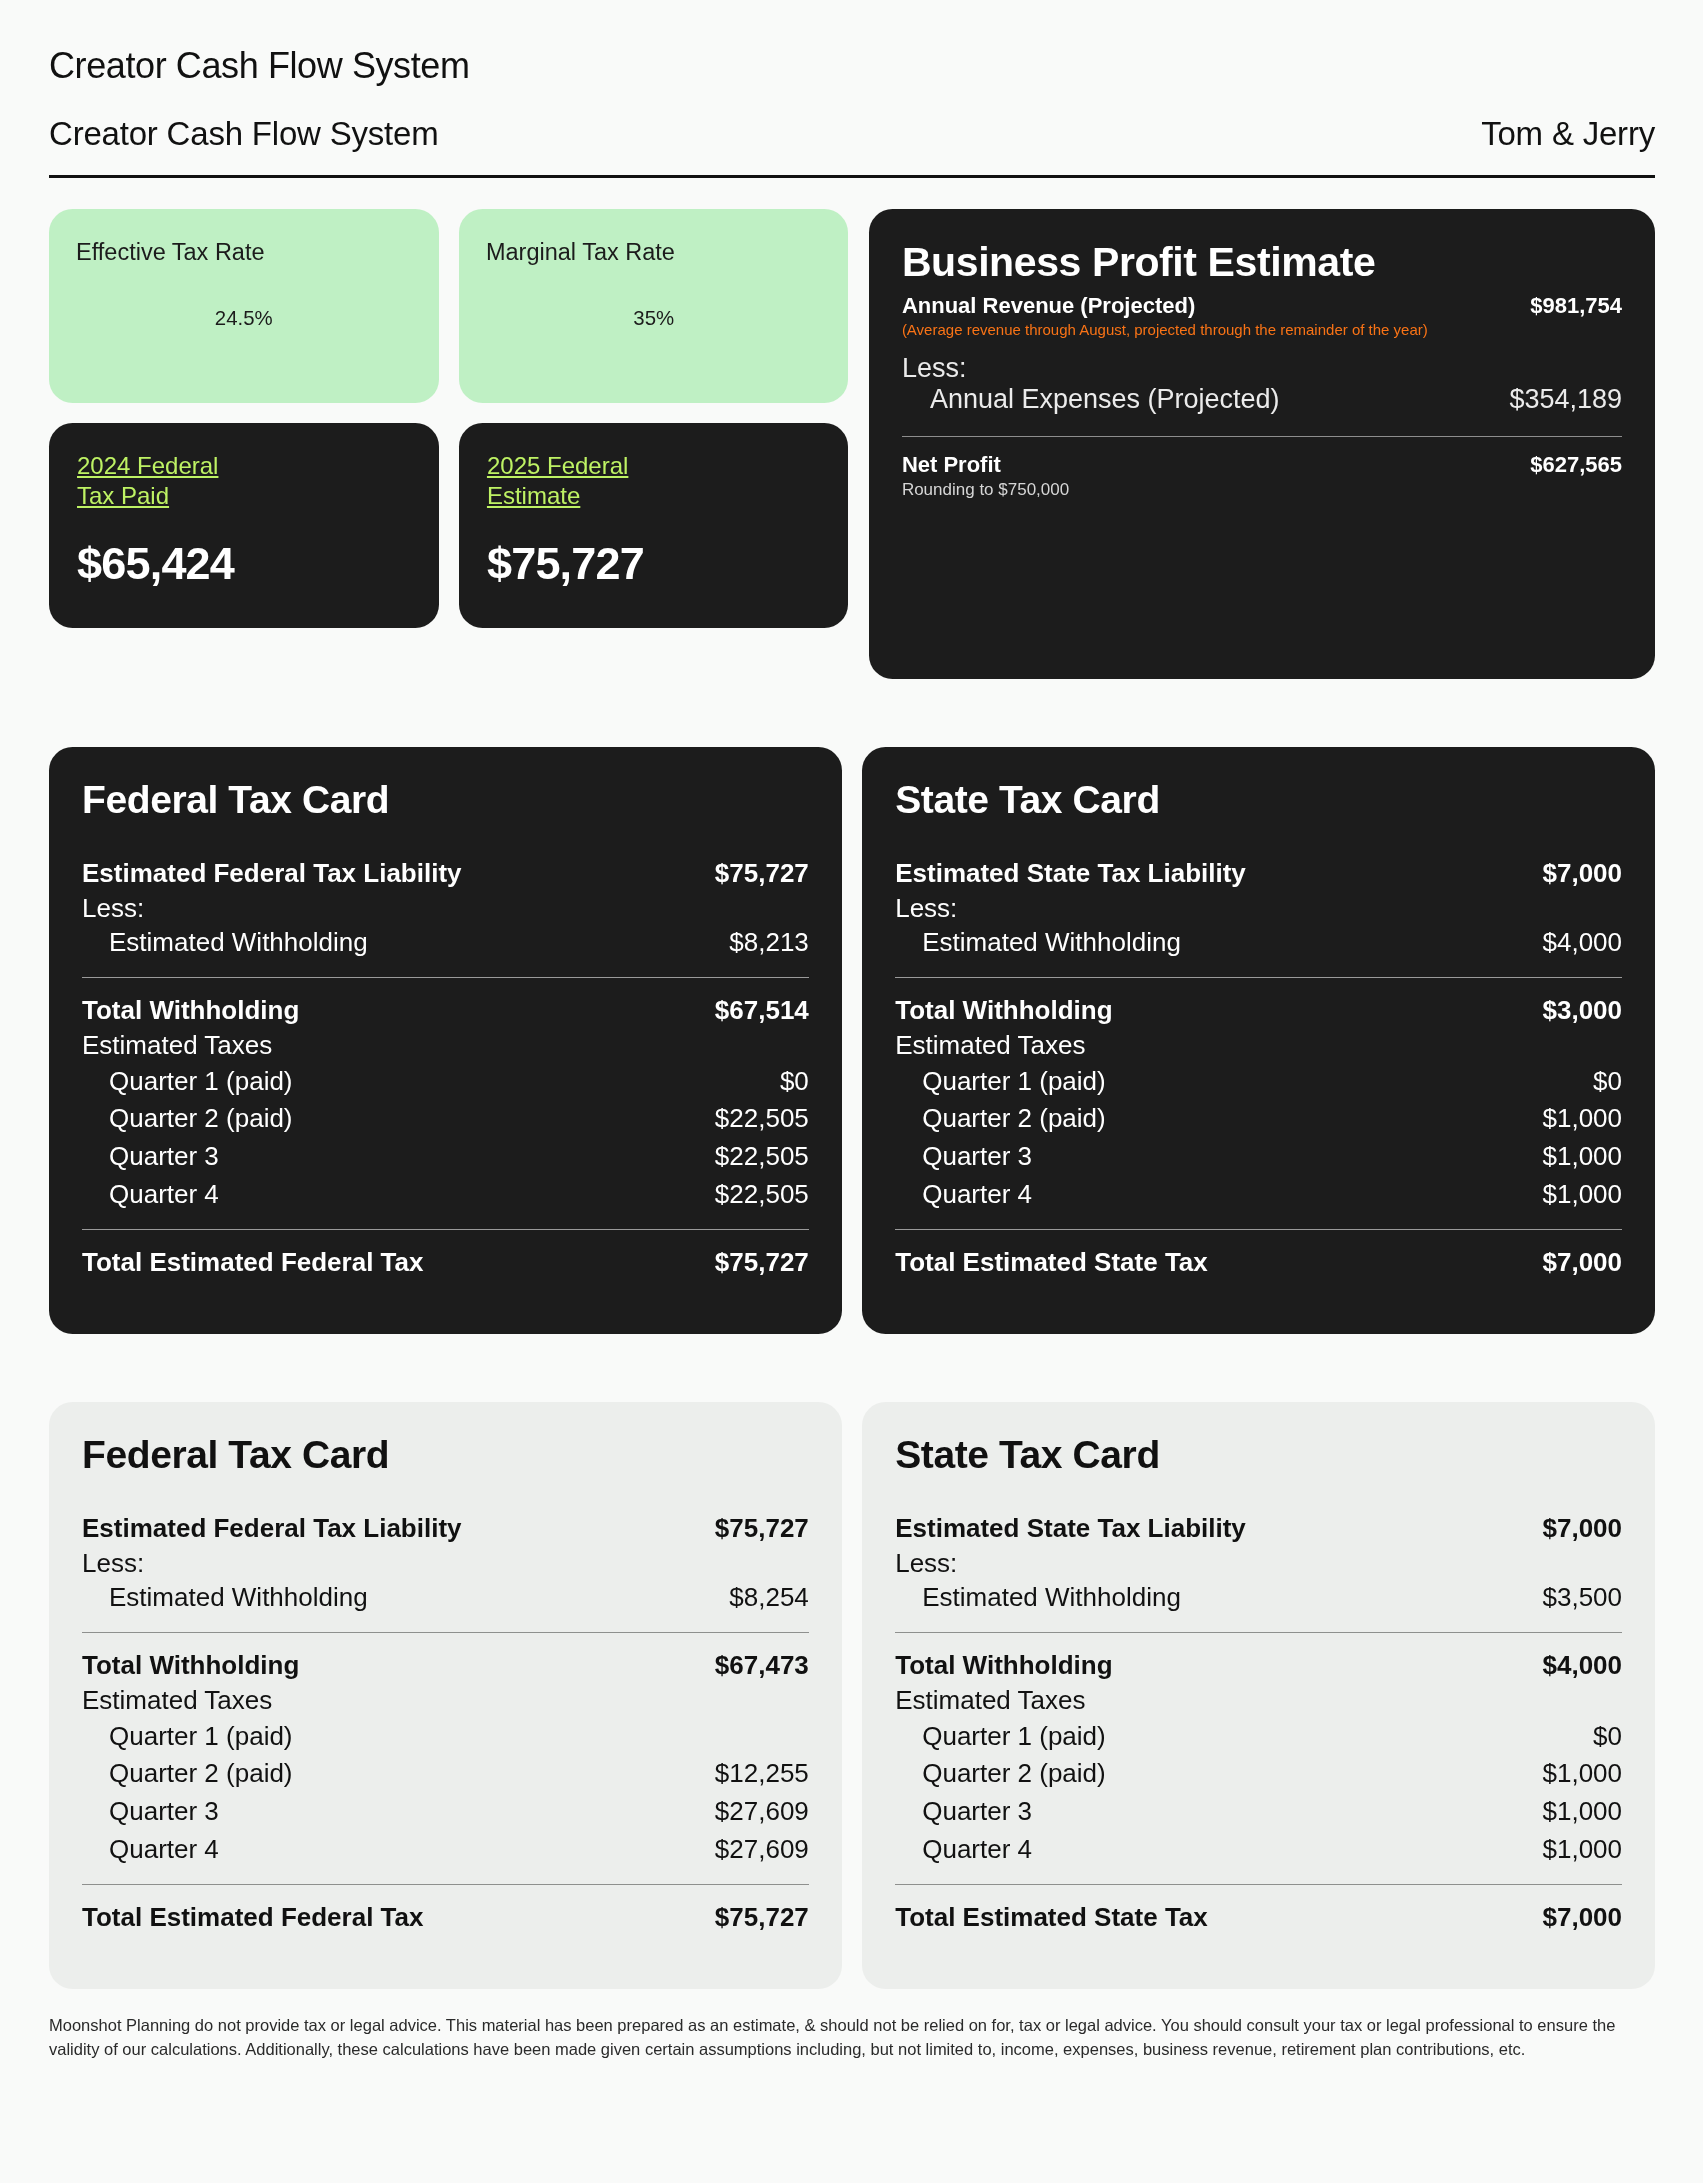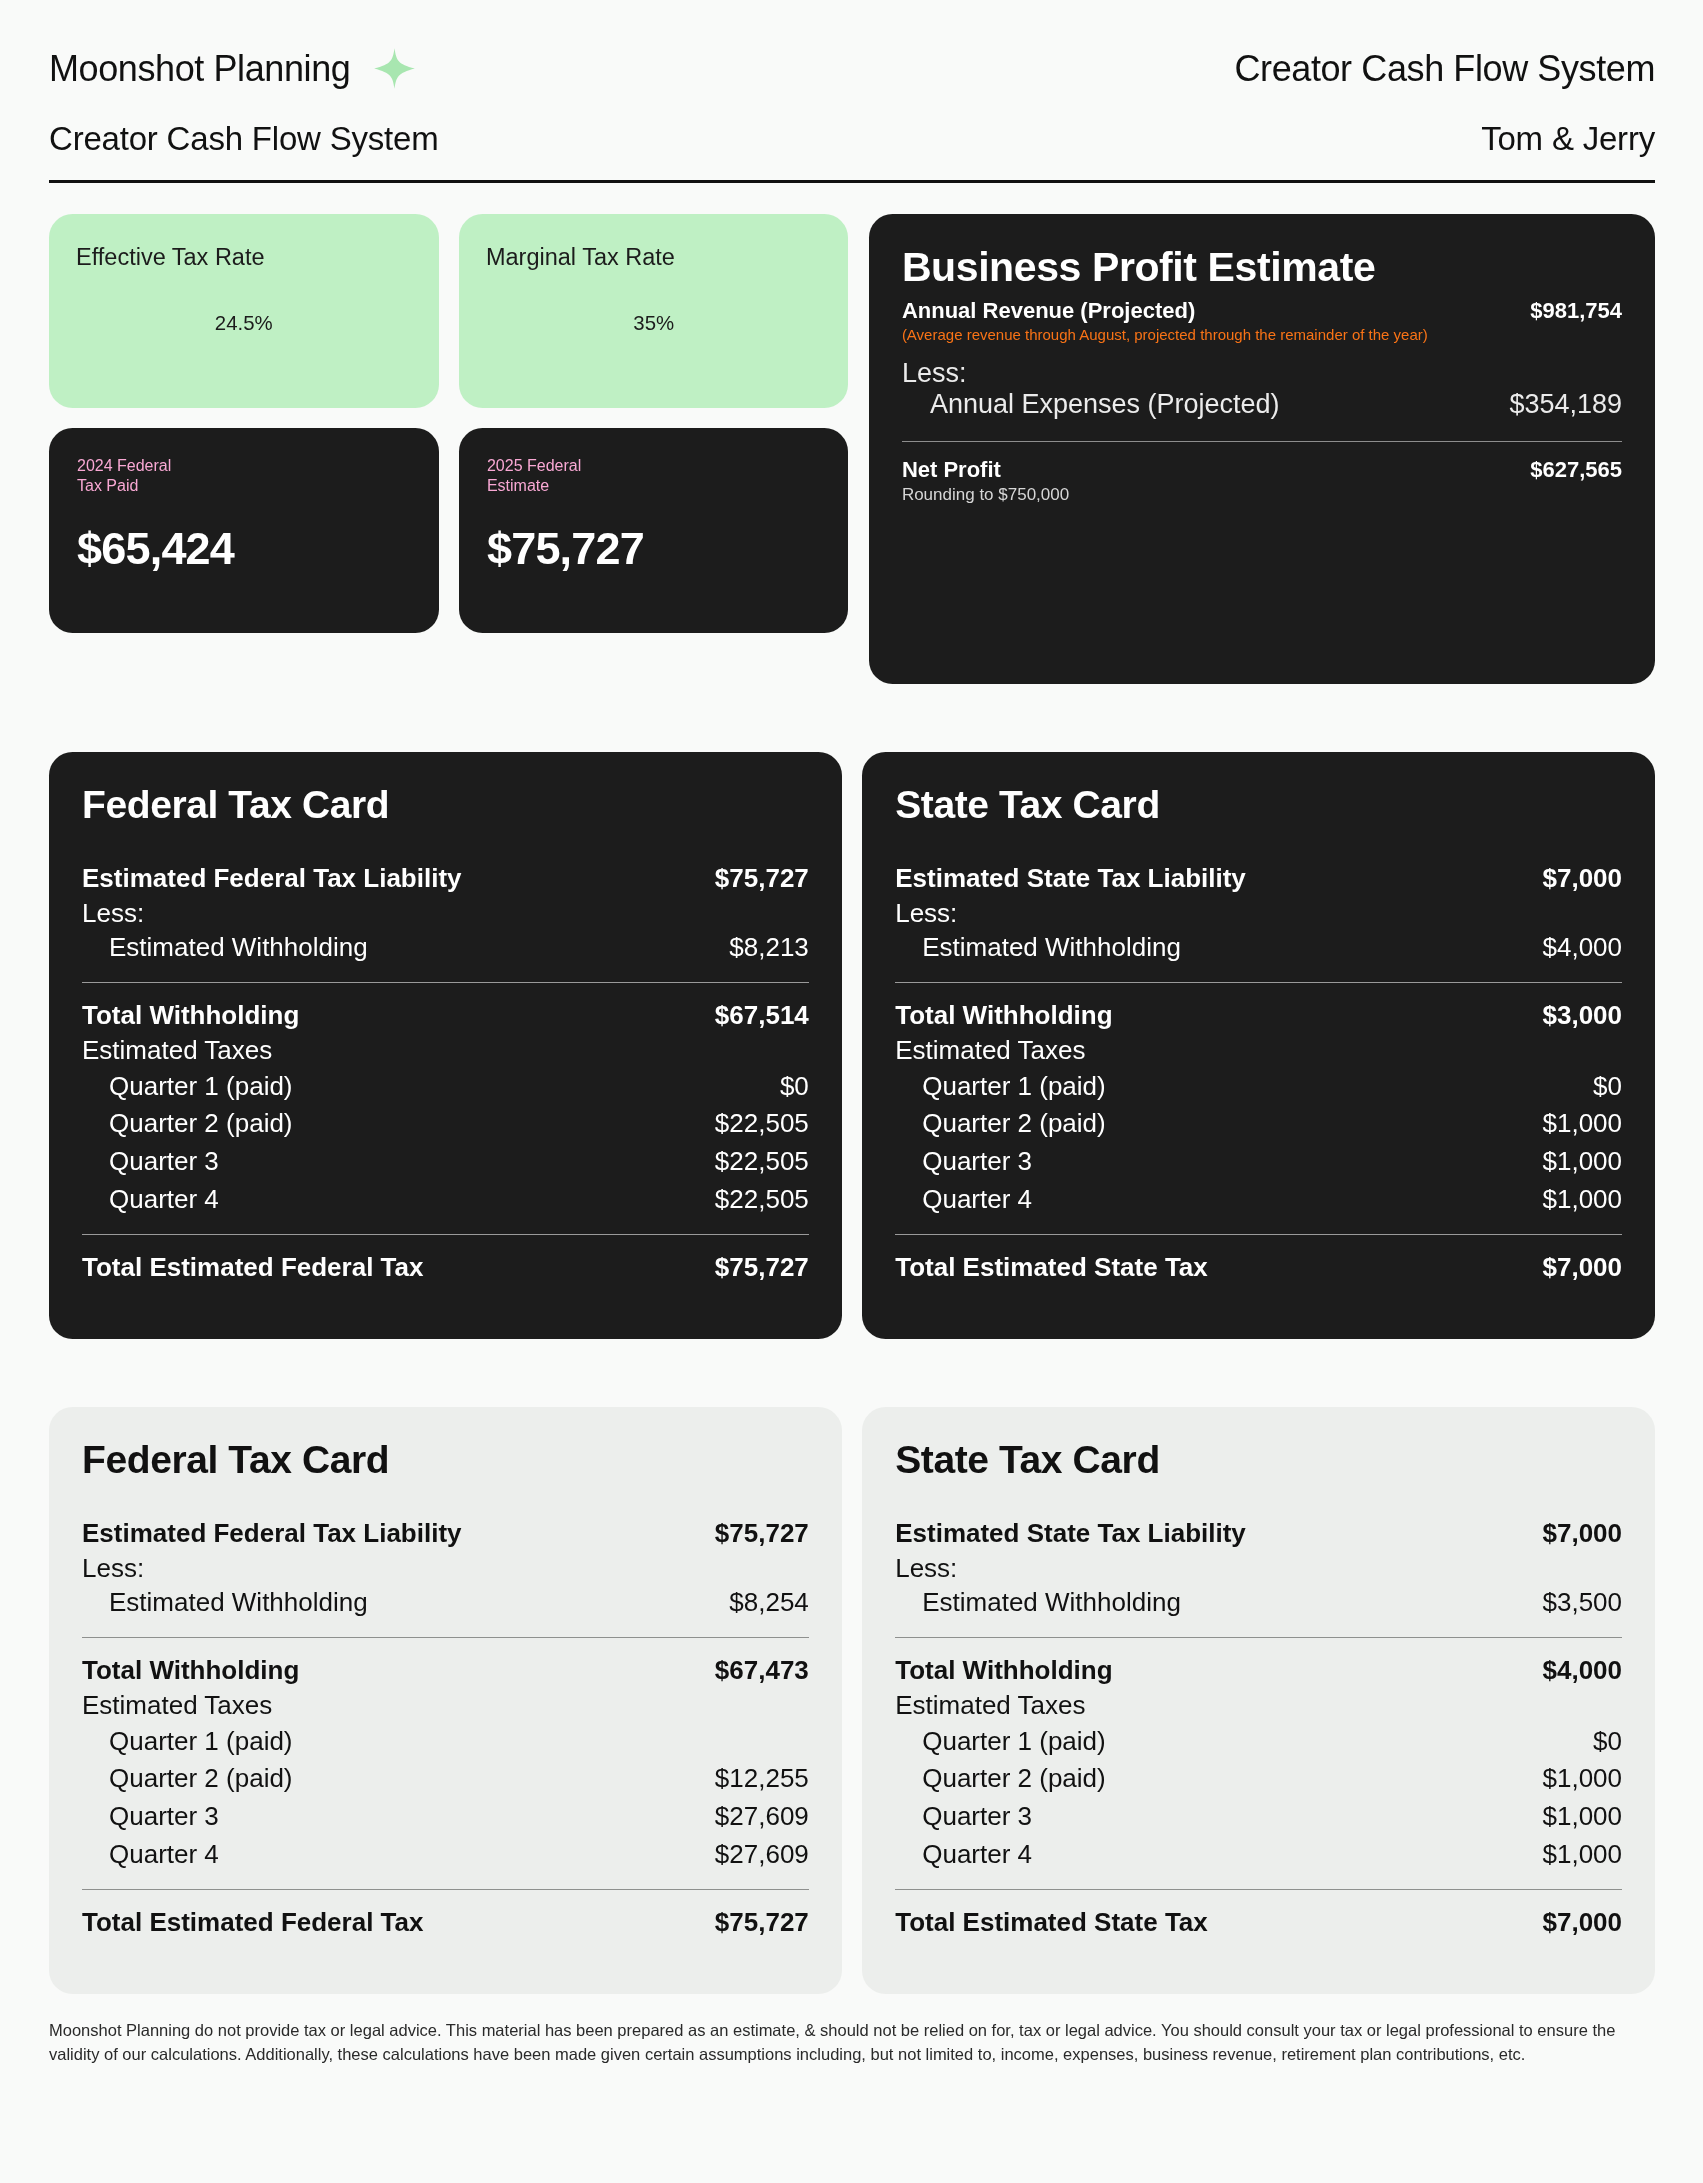--- a/index.html
+++ b/index.html
@@ -112,24 +112,25 @@
   .mini-row { display: flex; gap: 20.4px; margin-top: 20.4px; }
   .mini-card {
     flex: 1;
     background: #1c1c1c;
     border-radius: 23.5px;
     padding: 28px 28px 31px 28px;
     color: #fff;
     min-height: 205px;
   }
   .mini-label {
-    font-size: 16px;
+    font-size: 24px;
     line-height: 1.25;
-    color: #f9a8d4;
+    color: #bef264;
     font-weight: 400;
+    text-decoration: underline;
   }
   .mini-value {
     font-size: 45px;
     font-weight: 700;
     letter-spacing: -0.8px;
     margin-top: 27px;
     color: #fff;
   }
 
   
@@ -225,28 +226,20 @@
     max-width: 1614px;
   }
 </style>
 </head>
 <body>
 
 <div class="page">
 
   <div class="header">
     <div class="header-row first">
-      <div class="brand-left">
-        <div class="brand-title">Moonshot Planning</div>
-        <span class="sparkle">
-          <svg width="47" height="47" viewBox="0 0 60 60">
-            <path d="M30 4 C32.5 20 34 24 56 30 C34 36 32.5 40 30 56 C27.5 40 26 36 4 30 C26 24 27.5 20 30 4 Z" fill="#a8e6b0"></path>
-          </svg>
-        </span>
-      </div>
       <div class="header-right">Creator Cash Flow System</div>
     </div>
     <div class="header-row">
       <div class="subtitle-left">Creator Cash Flow System</div>
       <div class="subtitle-right">Tom &amp; Jerry</div>
     </div>
     <hr class="header-rule">
   </div>
 
   <div class="top-grid">

